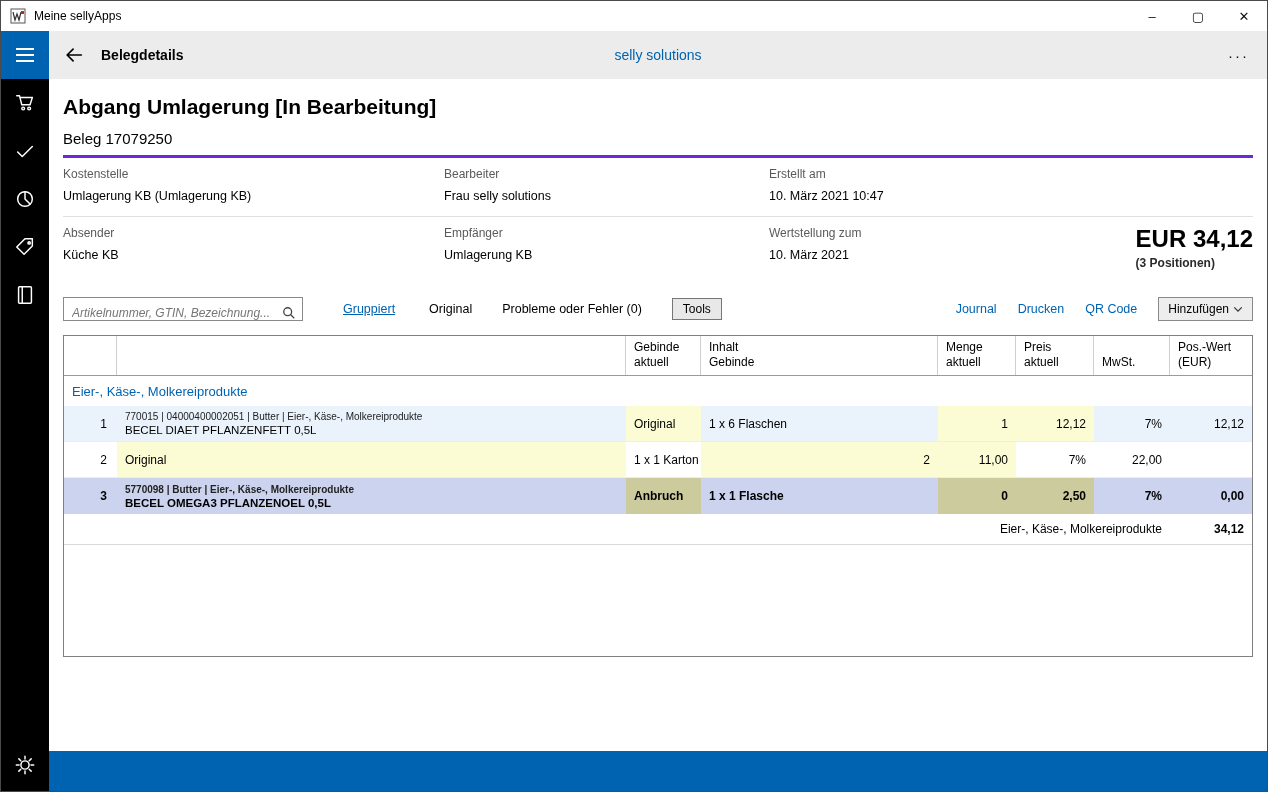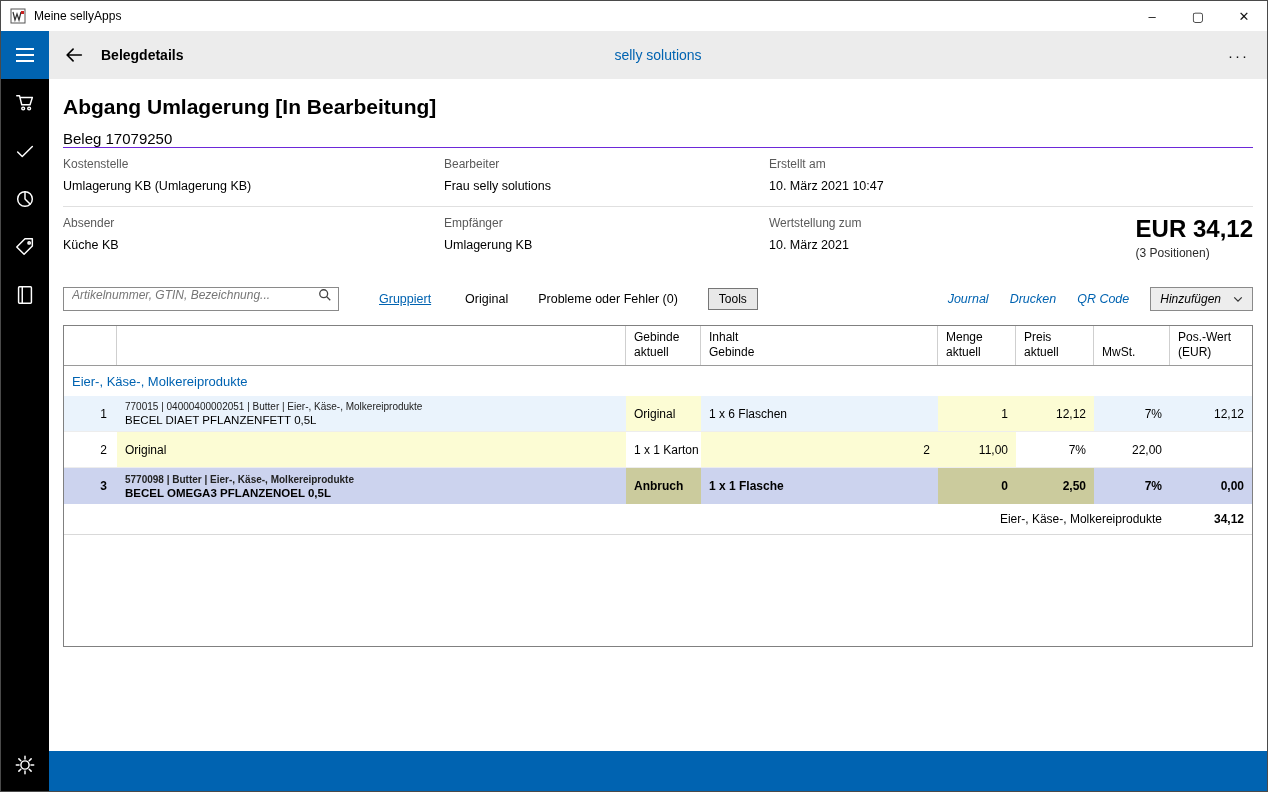--- a/index.html
+++ b/index.html
@@ -39,43 +39,43 @@
 
   
   .doc-header { display:flex; justify-content:space-between; align-items:flex-start; }
   .doc-title { font-size:21px; font-weight:bold; }
   .doc-beleg { font-size:15px; margin-top:11px; }
   .doc-actions { display:flex; align-items:center; gap:36px; margin-top:4px; }
   .primary-action { color:#0063b1; font-size:15px; border:2px solid #cc2222; padding:6px 11px; cursor:default; }
   .secondary-action { color:#9b9b9b; font-size:15px; cursor:default; }
 
   
-  .detail-section { margin-top:0; border-top:1px solid #6d28d9; }
+  .detail-section { margin-top:8px; border-top:3px solid #6d28d9; }
   .detail-row { display:grid; grid-template-columns:381px 325px 1fr; padding:9px 0 13px 0; }
   .detail-row + .detail-row { border-top:1px solid #e0e0e0; }
   .dlabel { font-size:12px; color:#5a5a5a; margin-bottom:8px; }
   .dvalue { font-size:12.5px; color:#000; }
   .field3 { display:flex; justify-content:space-between; align-items:flex-start; }
   .total-block { }
   .total { font-size:24px; font-weight:bold; line-height:1.1; }
-  .total-note { font-size:12px; color:#2b2b2b; margin-top:4px; }
+  .total-note { font-size:12px; color:#2b2b2b; margin-top:4px;font-weight:bold; }
 
   
   .toolbar { display:flex; align-items:center; margin-top:14px; font-size:12.5px; }
-  .search-box { width:276px; height:24px; border:1px solid #8a8a8a; background:#fff; display:flex; align-items:flex-start; padding:0 6px 0 8px; }
+  .search-box { width:240px; height:24px; border:1px solid #8a8a8a; background:#fff; display:flex; align-items:flex-end; padding:0 6px 0 8px; }
   .search-box input { border:none; outline:none; flex:1; font-size:12px; font-family:inherit; background:transparent; }
   .search-box input::placeholder { font-style:italic; color:#767676; }
   .search-box svg { stroke:#444; fill:none; stroke-width:1.5; flex:0 0 auto; }
   .tb-link { color:#0063b1; cursor:default; }
   .tb-link.underline { text-decoration:underline; }
   .tb-plain { color:#000; cursor:default; }
   .ml40 { margin-left:40px; } .ml34 { margin-left:34px; } .ml30 { margin-left:30px; }
   .tools-btn { margin-left:30px; background:#e8e8e8; border:1px solid #767676; padding:3px 10px; font-size:12px; cursor:default; }
-  .tb-right { margin-left:auto; display:flex; align-items:center; gap:21px;font-style:italic; }
-  .add-btn { background:#ededed; border:1px solid #8a8a8a; padding:4px 9px; font-size:12px; display:flex; align-items:center; gap:12px; cursor:default; }
+  .tb-right { margin-left:auto; display:flex; align-items:center; gap:21px; }
+  .add-btn { background:#ededed; border:1px solid #8a8a8a; padding:4px 9px; font-size:12px; display:flex; align-items:center; gap:4px; cursor:default; }
   .add-btn svg { stroke:#333; fill:none; stroke-width:1.5; }
 
   
   .table { margin-top:14px; border:1px solid #808080; height:322px; display:flex; flex-direction:column; font-size:12px; background:#fff; }
   .cols { display:grid; grid-template-columns:53px minmax(0,1fr) 75px 237px 78px 78px 76px 82px; }
   .thead { border-bottom:1px solid #9a9a9a; min-height:37px; }
   .th { padding:4px 8px 5px 8px; display:flex; align-items:flex-end; white-space:pre-line; line-height:1.25; border-right:1px solid #cfcfcf; }
   .th:last-child { border-right:none; }
   .group-row { padding:8px 8px 7px 8px; color:#0063b1; font-size:13px; }
   .trow { height:36px; border-bottom:1px solid #ededed; }

